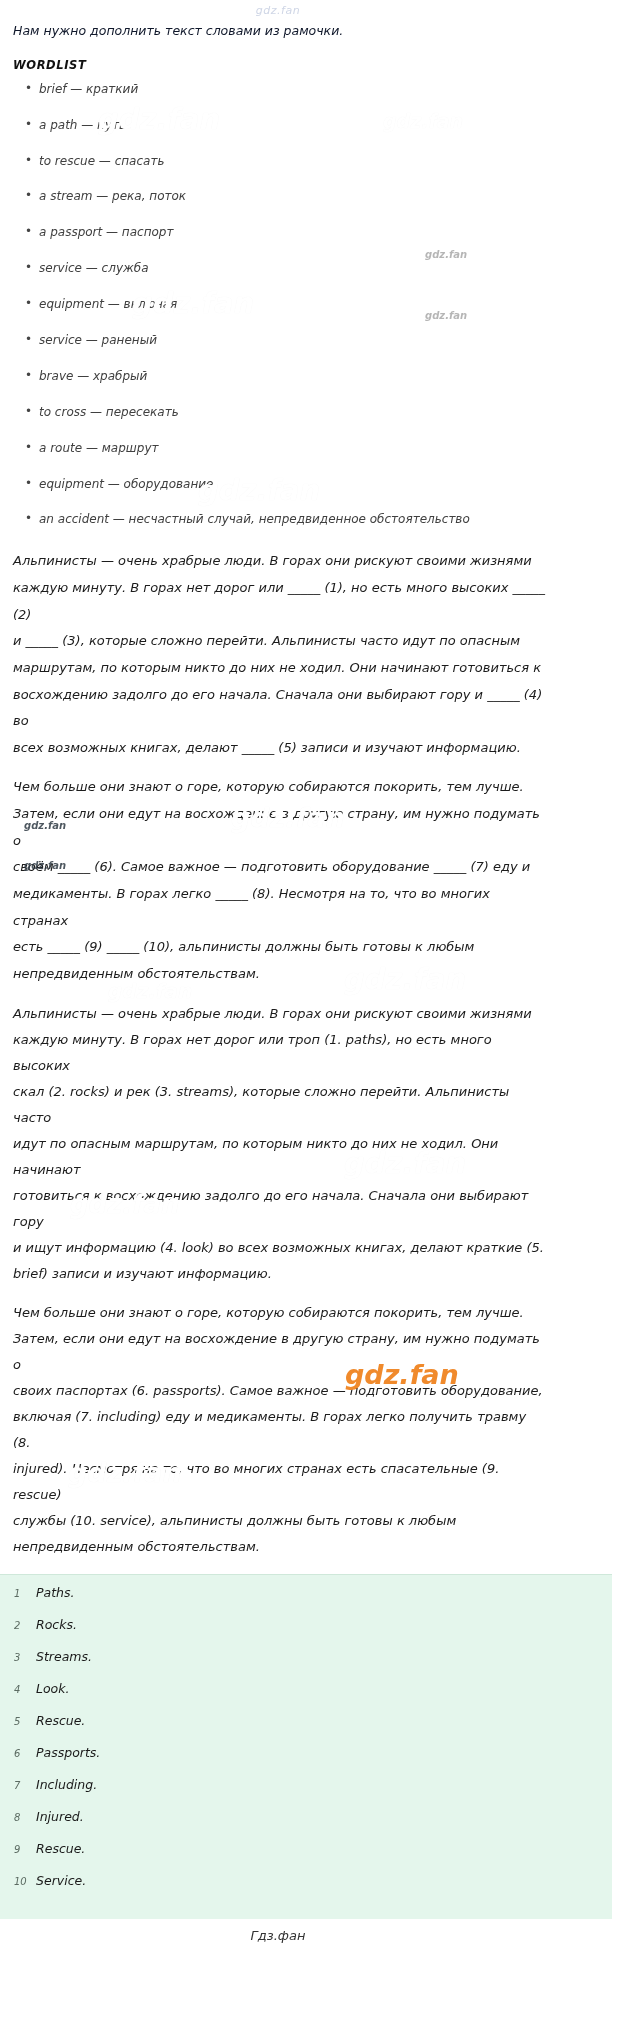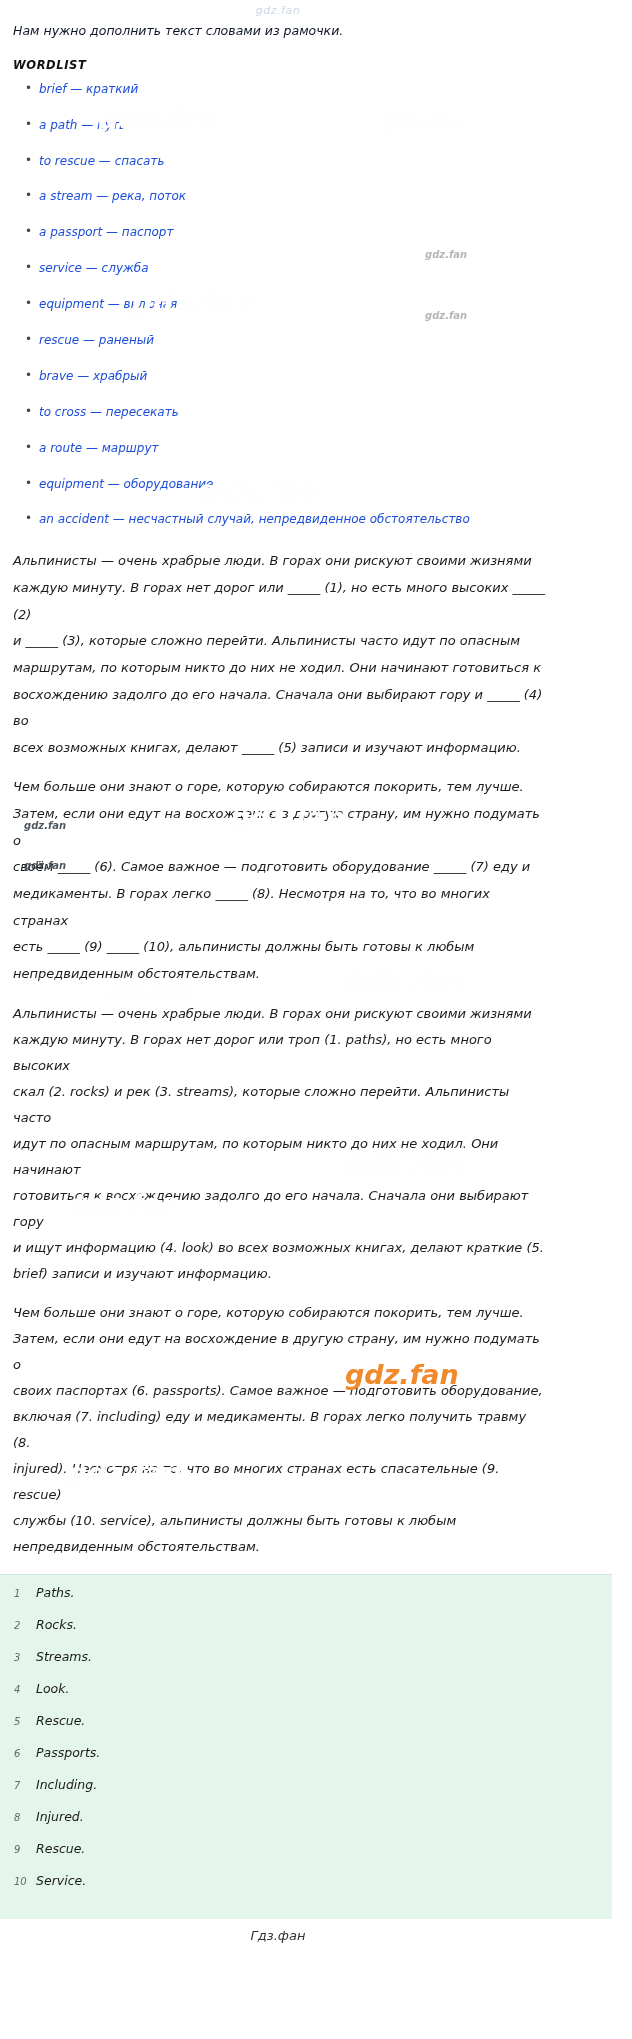--- a/index.html
+++ b/index.html
@@ -50,21 +50,21 @@
   }
 
   ul.wordlist {
     list-style: none;
     margin: 0 0 0 3px;
     padding: 0;
   }
   ul.wordlist li {
     position: relative;
     font-size: 12px;
-    color: #1d4ed8;
+    color: #404040;
     padding: 0 0 0 26px;
     margin-bottom: 20.3px;
     line-height: 1.3;
   }
   ul.wordlist li::before {
     content: "•";
     position: absolute;
     left: 12px;
     top: -1px;
     color: #444;
@@ -141,21 +141,21 @@
   <div class="wordlist-title">WORDLIST</div>
 
   <ul class="wordlist">
     <li>brief — краткий</li>
     <li>a path — путь</li>
     <li>to rescue — спасать</li>
     <li>a stream — река, поток</li>
     <li>a passport — паспорт</li>
     <li>service — служба</li>
     <li>equipment — включая</li>
-    <li>rescue — раненый</li>
+    <li>service — раненый</li>
     <li>brave — храбрый</li>
     <li>to cross — пересекать</li>
     <li>a route — маршрут</li>
     <li>equipment — оборудование</li>
     <li>an accident — несчастный случай, непредвиденное обстоятельство</li>
   </ul>
 
   <div class="body-par">
     <div>Альпинисты — очень храбрые люди. В горах они рискуют своими жизнями</div>
     <div>каждую минуту. В горах нет дорог или _____ (1), но есть много высоких _____ (2)</div>

